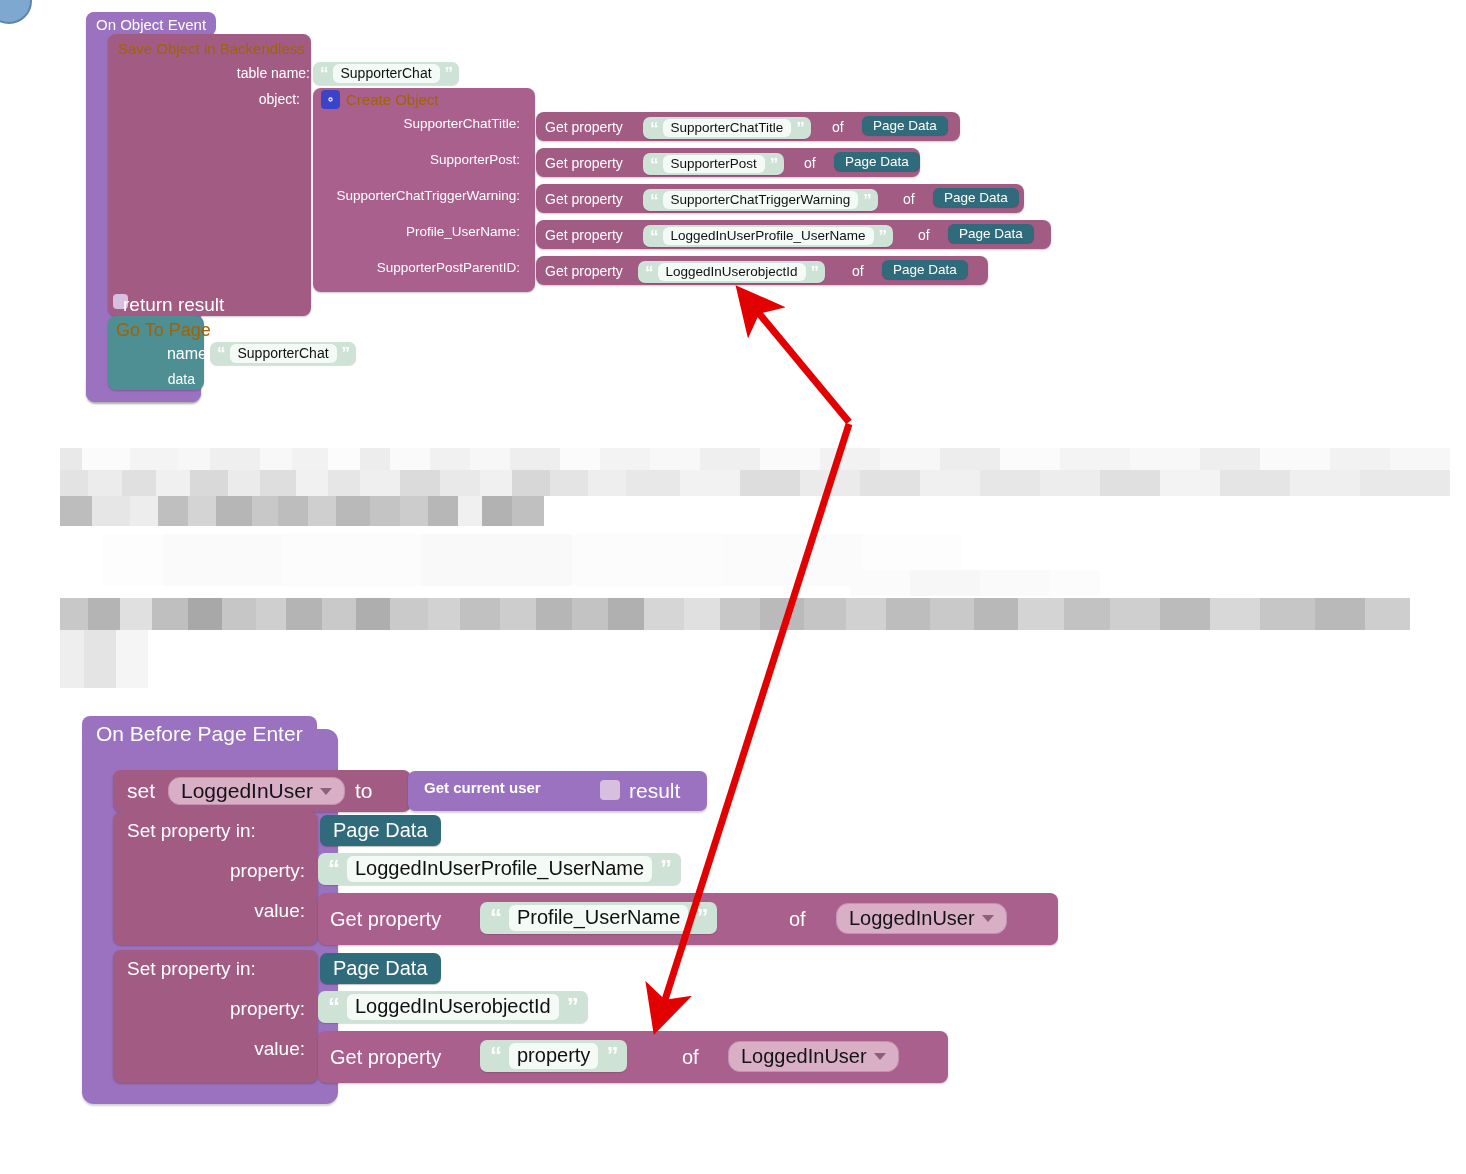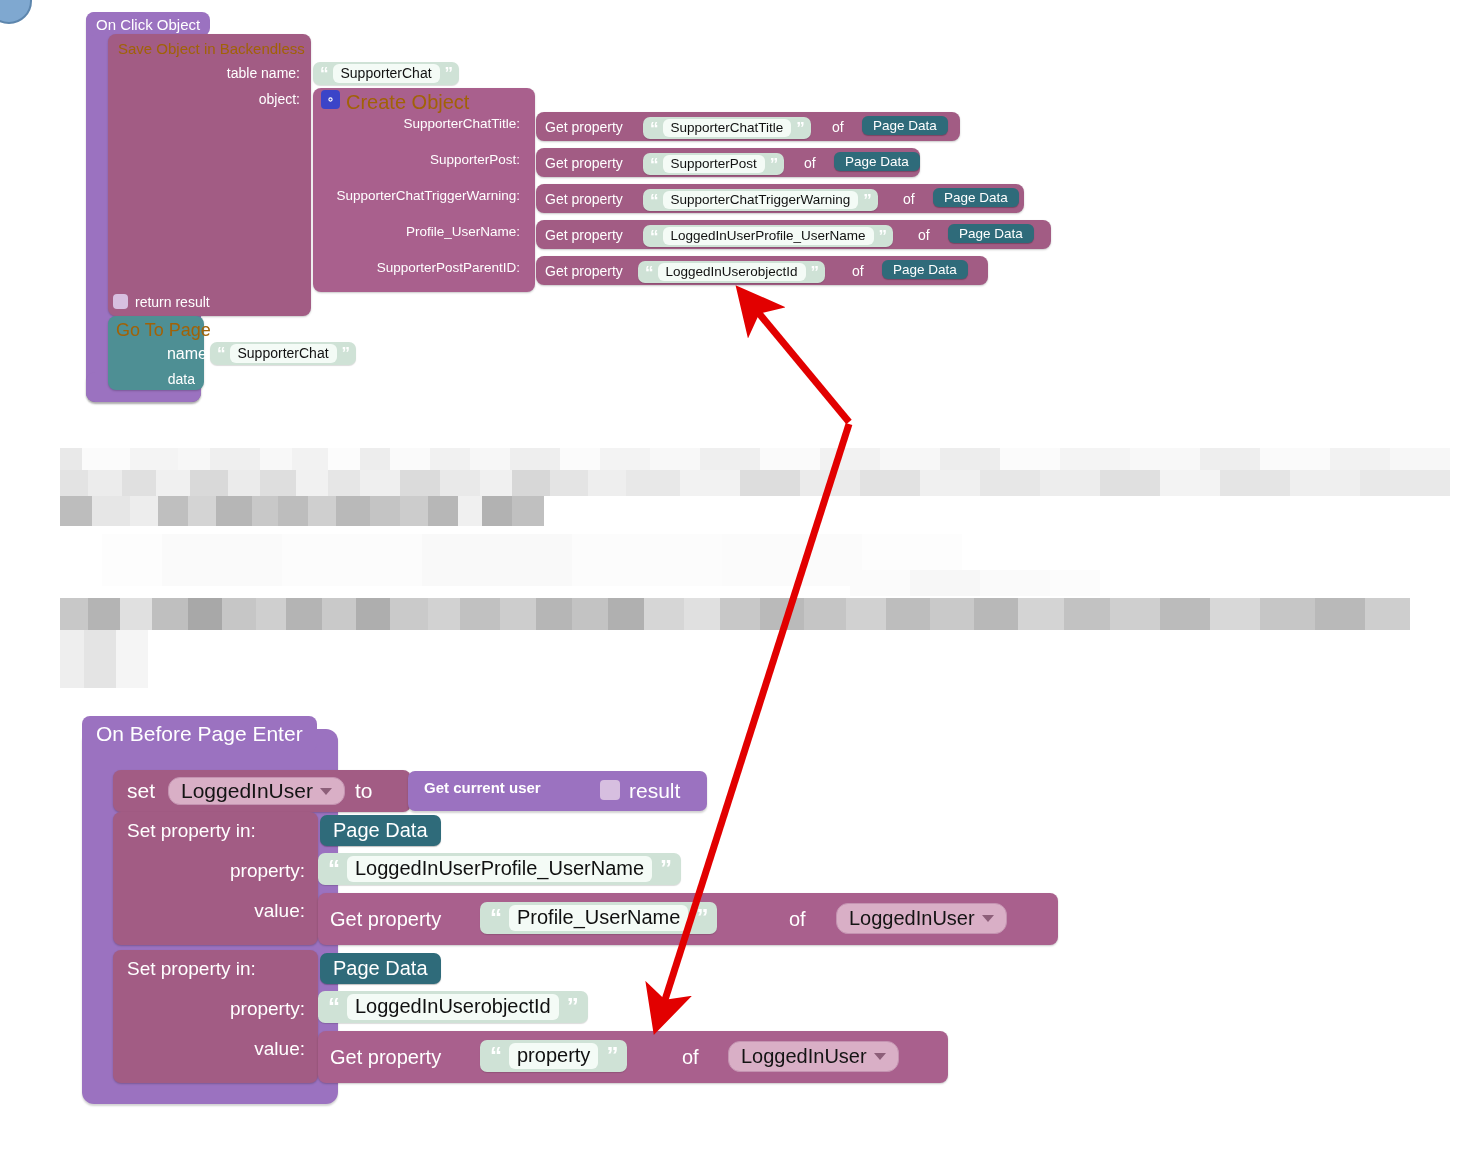--- a/index.html
+++ b/index.html
@@ -177,43 +177,43 @@
 </head>
 <body>
 
 <div id="canvas">
 
   <div class="corner-dot"></div>
 
   <div class="event-wrap" style="left:86px; top:12px; width:115px; height:390px;"></div>
   <div class="event-wrap" style="left:86px; top:372px; width:115px; height:30px;"></div>
   <div class="event-hat" style="left:86px; top:12px; height:24px; font-size:15px;">
-    <span>On Click Object</span>
+    <span>On Object Event</span>
   </div>
 
   <div class="plum" style="left:108px; top:34px; width:203px; height:282px;"></div>
   <div class="blk-title" style="left:118px; top:40px; font-size:15px;">Save Object in Backendless</div>
 
-  <div class="row-label" style="left:160px; top:65px; width:140px; font-size:14px;">table name:</div>
+  <div class="row-label" style="left:170px; top:65px; width:140px; font-size:14px;">table name:</div>
   <div class="row-label" style="left:160px; top:91px; width:140px; font-size:14px;">object:</div>
 
   <div class="strchip" style="left:313px; top:62px; font-size:14px;">
     <span class="q">“</span>
     <span class="v">SupporterChat</span>
     <span class="q">”</span>
   </div>
 
   <div class="plum" style="left:313px; top:88px; width:222px; height:204px; background:#a9608d;"></div>
   <div class="gear-badge" style="left:321px; top:90px;">
     <svg width="13" height="13" viewBox="0 0 24 24" aria-hidden="true">
       <path fill="#ffffff" d="M12 8a4 4 0 100 8 4 4 0 000-8zm0 6a2 2 0 110-4 2 2 0 010 4z"></path>
       <path fill="#ffffff" d="M19.4 13l1.6-1.2-1.6-2.8-1.9.6a6.7 6.7 0 00-1.6-.9L15.6 7h-3.2l-.3 1.7c-.6.2-1.1.5-1.6.9l-1.9-.6L7 11.8 8.6 13c0 .3-.1.6-.1.9s0 .6.1.9L7 16l1.6 2.8 1.9-.6c.5.4 1 .7 1.6.9l.3 1.9h3.2l.3-1.9c.6-.2 1.1-.5 1.6-.9l1.9.6 1.6-2.8-1.6-1.2c0-.3.1-.6.1-.9s0-.6-.1-.9z" opacity="0"></path>
     </svg>
   </div>
-  <div class="blk-title" style="left:346px; top:91px; font-size:20px;">Create Object</div>
+  <div class="blk-title" style="left:346px; top:91px; font-size:15px;">Create Object</div>
 
   <div class="row-label" style="left:320px; top:116px; width:200px; font-size:13.5px;">SupporterChatTitle:</div>
   <div class="plum" style="left:536px; top:112px; width:424px; height:29px; background:#a25c84;"></div>
   <div class="ital" style="left:545px; top:119px; font-size:14px;">Get property</div>
   <div class="strchip" style="left:643px; top:117px; font-size:13.5px;">
     <span class="q">“</span>
     <span class="v">SupporterChatTitle</span>
     <span class="q">”</span>
   </div>
   <div class="ital" style="left:832px; top:119px; font-size:14px;">of</div>
@@ -257,21 +257,21 @@
   <div class="ital" style="left:545px; top:263px; font-size:14px;">Get property</div>
   <div class="strchip" style="left:638px; top:261px; font-size:13.5px;">
     <span class="q">“</span>
     <span class="v">LoggedInUserobjectId</span>
     <span class="q">”</span>
   </div>
   <div class="ital" style="left:852px; top:263px; font-size:14px;">of</div>
   <div class="pd-pill" style="left:882px; top:260px; font-size:13.5px;">Page Data</div>
 
   <div class="chkbox" style="left:113px; top:294px;"></div>
-  <div class="ital" style="left:135px; top:294px; font-size:14px;">return result</div>
+  <div class="ital" style="left:123px; top:294px; font-size:19px;">return result</div>
 
   <div class="teal" style="left:108px; top:316px; width:96px; height:74px;"></div>
   <div class="blk-title" style="left:116px; top:320px; font-size:18px;">Go To Page</div>
   <div class="row-label" style="left:122px; top:345px; width:85px; font-size:16px;">name</div>
   <div class="row-label" style="left:110px; top:371px; width:85px; font-size:14px;">data</div>
   <div class="strchip" style="left:210px; top:342px; font-size:14px;">
     <span class="q">“</span>
     <span class="v">SupporterChat</span>
     <span class="q">”</span>
   </div>

